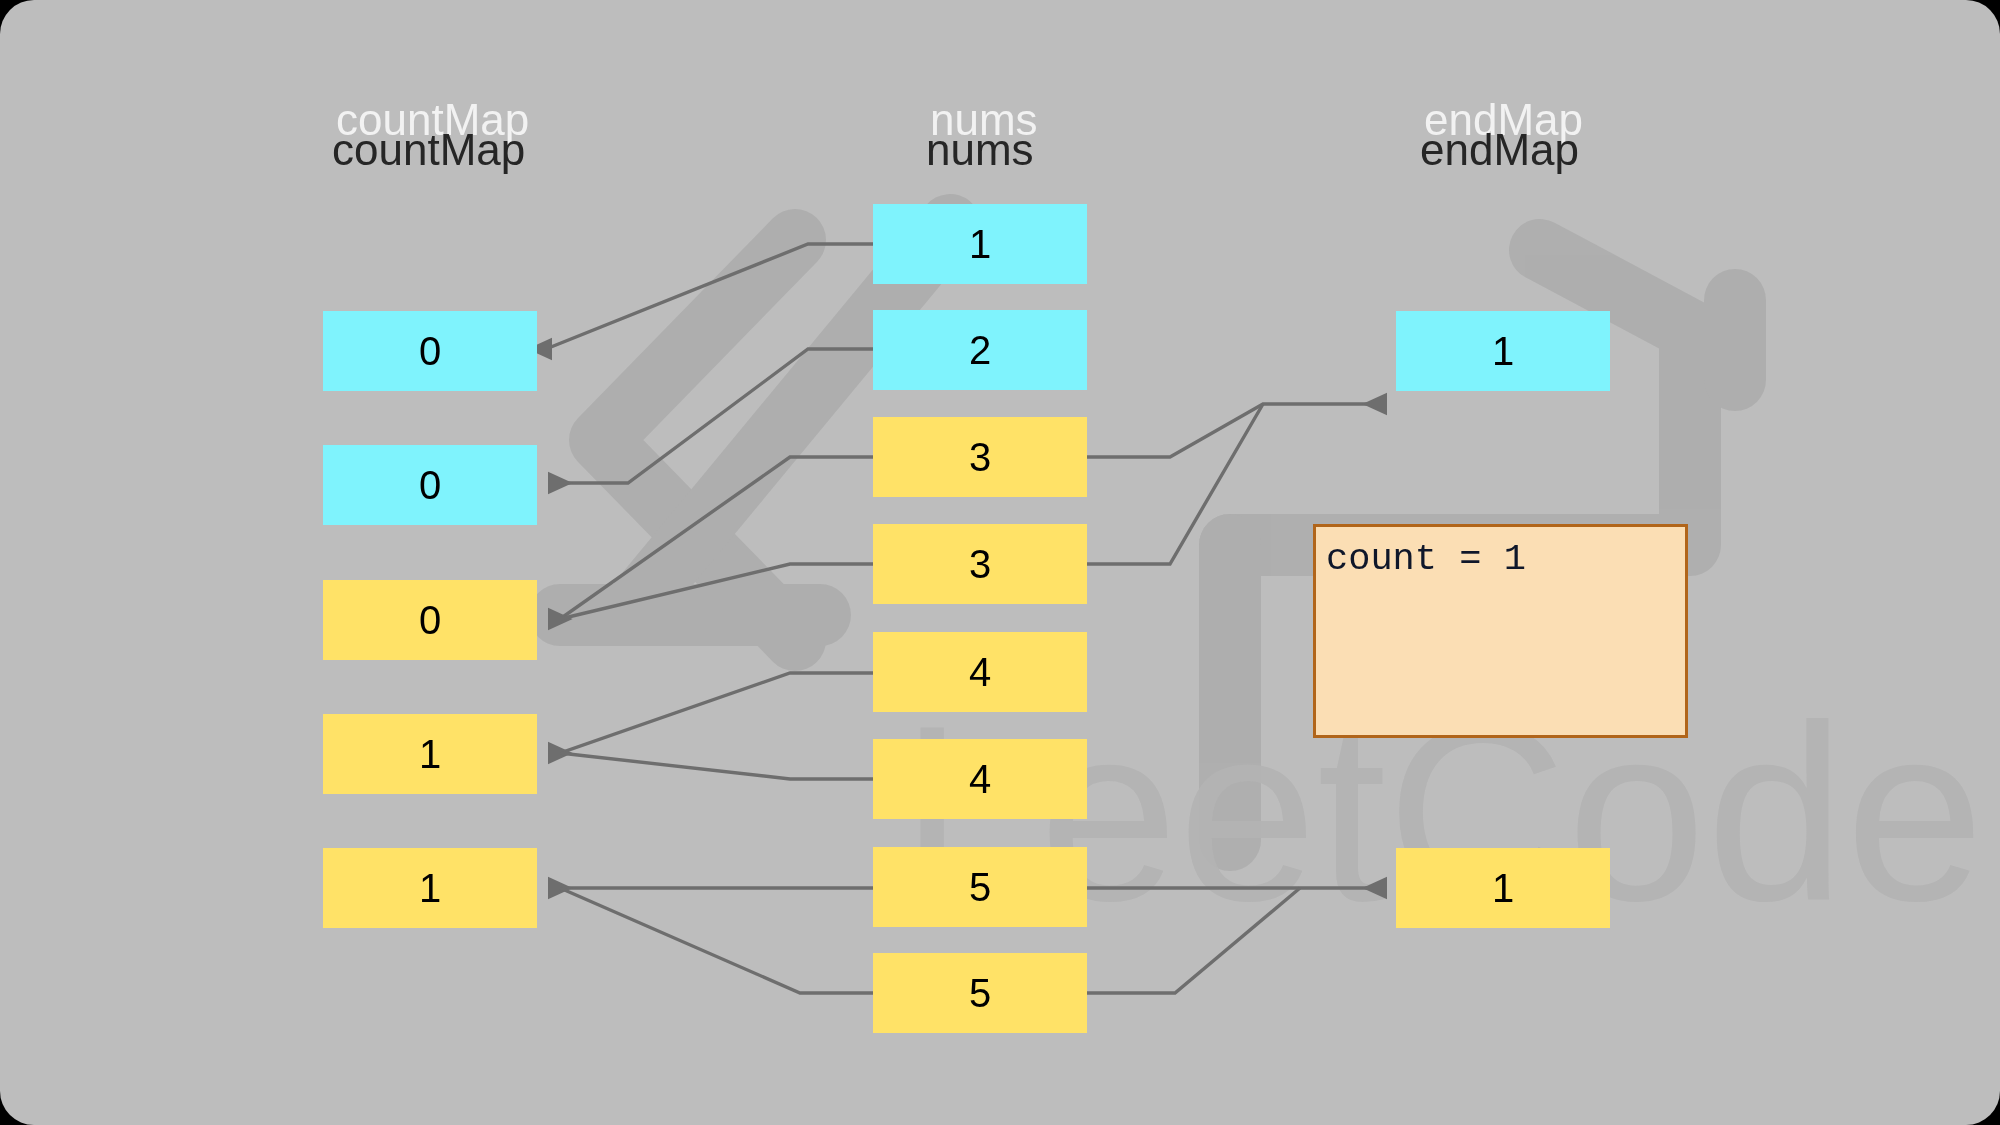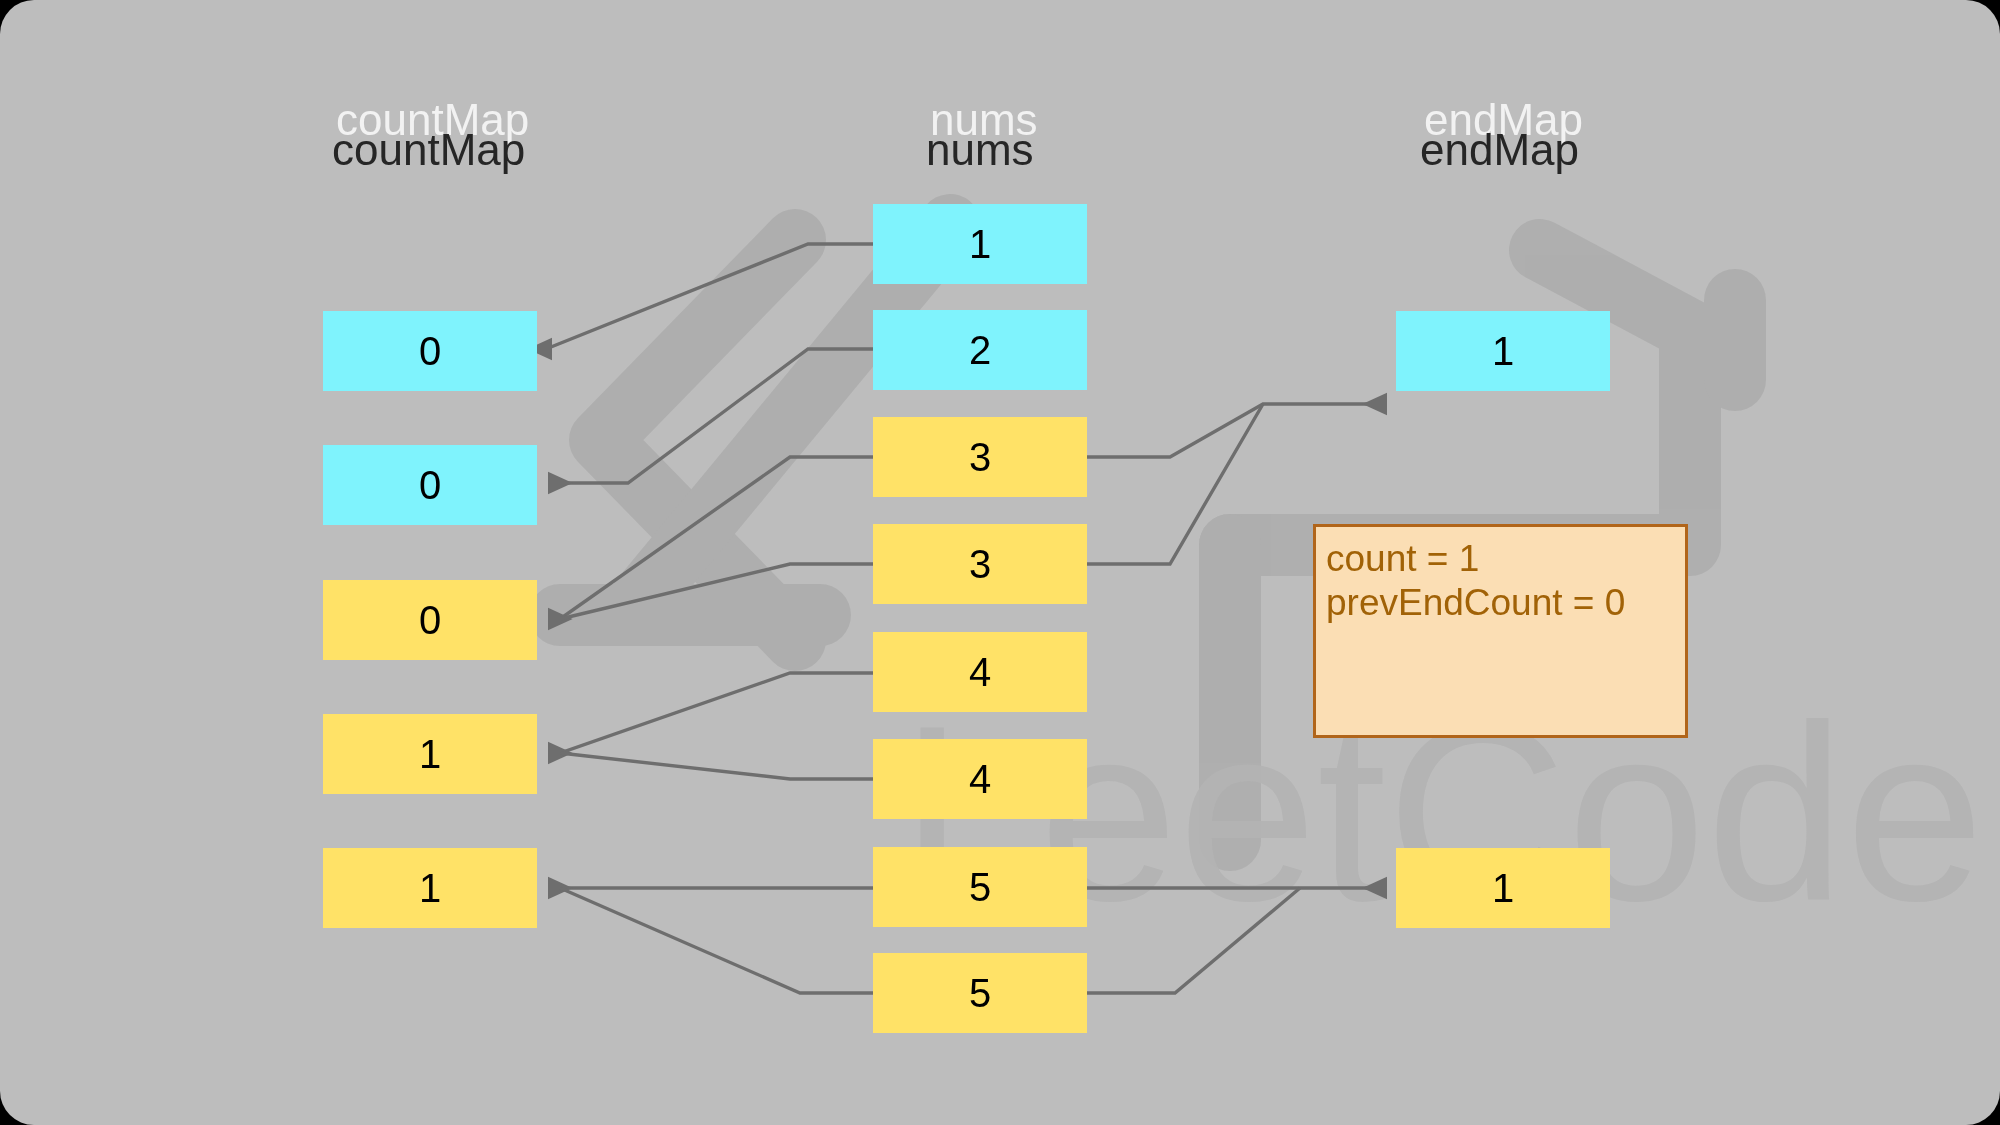--- a/index.html
+++ b/index.html
@@ -27,22 +27,22 @@
         justify-content:center;font-size:40px;color:#000;
         width:214px;height:80px;}
   .cell.cyan{background:#7ff3fd;}
   .cell.yellow{background:#ffe267;}
 
   
   #infobox{position:absolute;left:1313px;top:524px;
            width:375px;height:214px;background:#fbdeb4;
            border:3px solid #b1651a;box-sizing:border-box;
            padding:10px 0 0 10px;}
-  #infobox .line{font-size:37px;line-height:1.19;color:#a16207;
-                 white-space:nowrap;}
+  #infobox .line{font-size:37px;line-height:1.19;color:#0f172a;
+                 white-space:nowrap;font-family:Liberation Mono, monospace;}
 </style>
 </head>
 <body>
 
 <div id="canvas">
 
   <svg id="watermark" viewBox="0 0 2000 1125" xmlns="http://www.w3.org/2000/svg">
     <g fill="none" stroke="#aeaeae" stroke-width="62" stroke-linecap="round" stroke-linejoin="round" opacity="0.95">
       <path d="M 795 240 L 600 440 L 795 640"></path>
       <path d="M 950 225 L 640 600"></path>
@@ -124,16 +124,15 @@
     <div class="hd dark">endMap</div>
   </div>
 
   <div>
     <div class="cell cyan" style="left:1396px;top:311px;">1</div>
     <div class="cell yellow" style="left:1396px;top:848px;">1</div>
   </div>
 
   <div id="infobox">
     <div class="line">count = 1</div>
-    <div class="line">prevEndCount = 0</div>
   </div>
 
 </div>
 
 </body></html>

